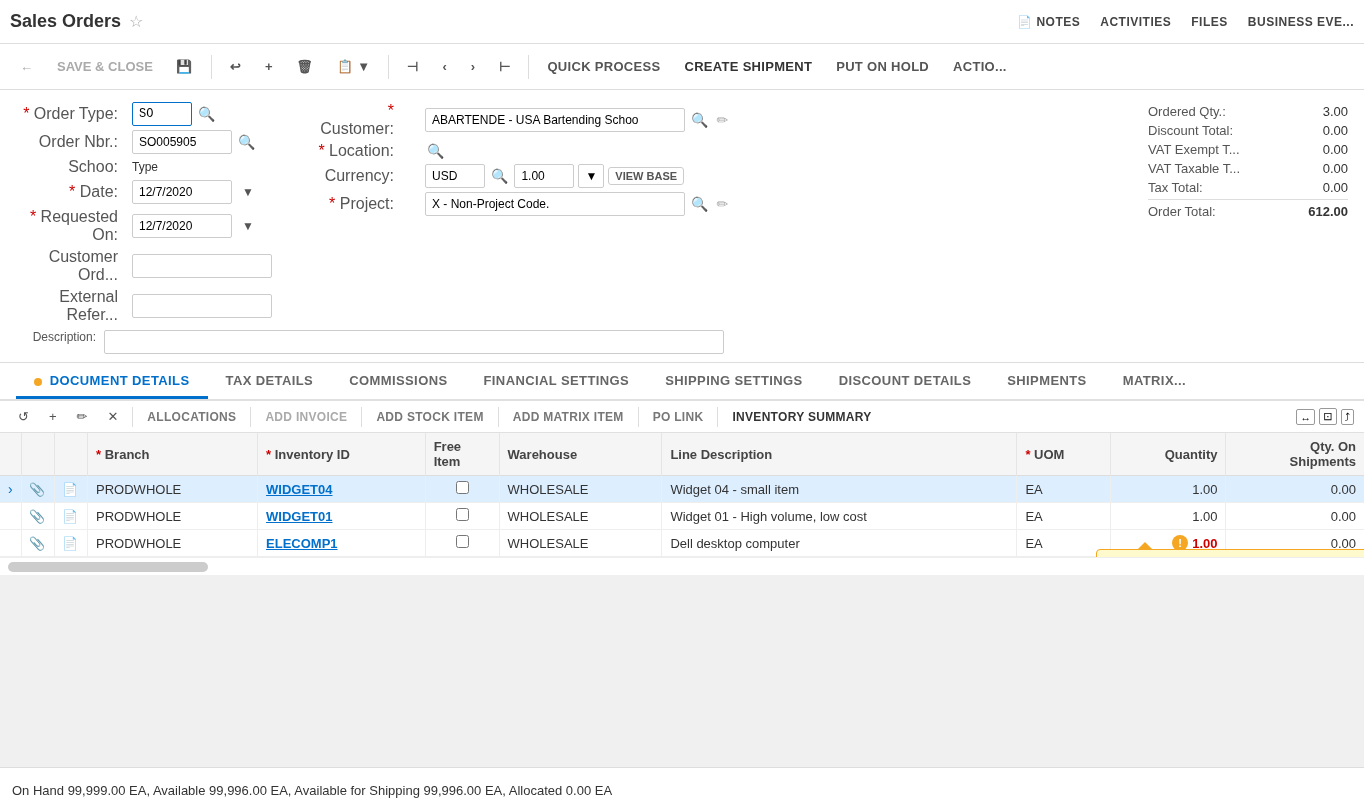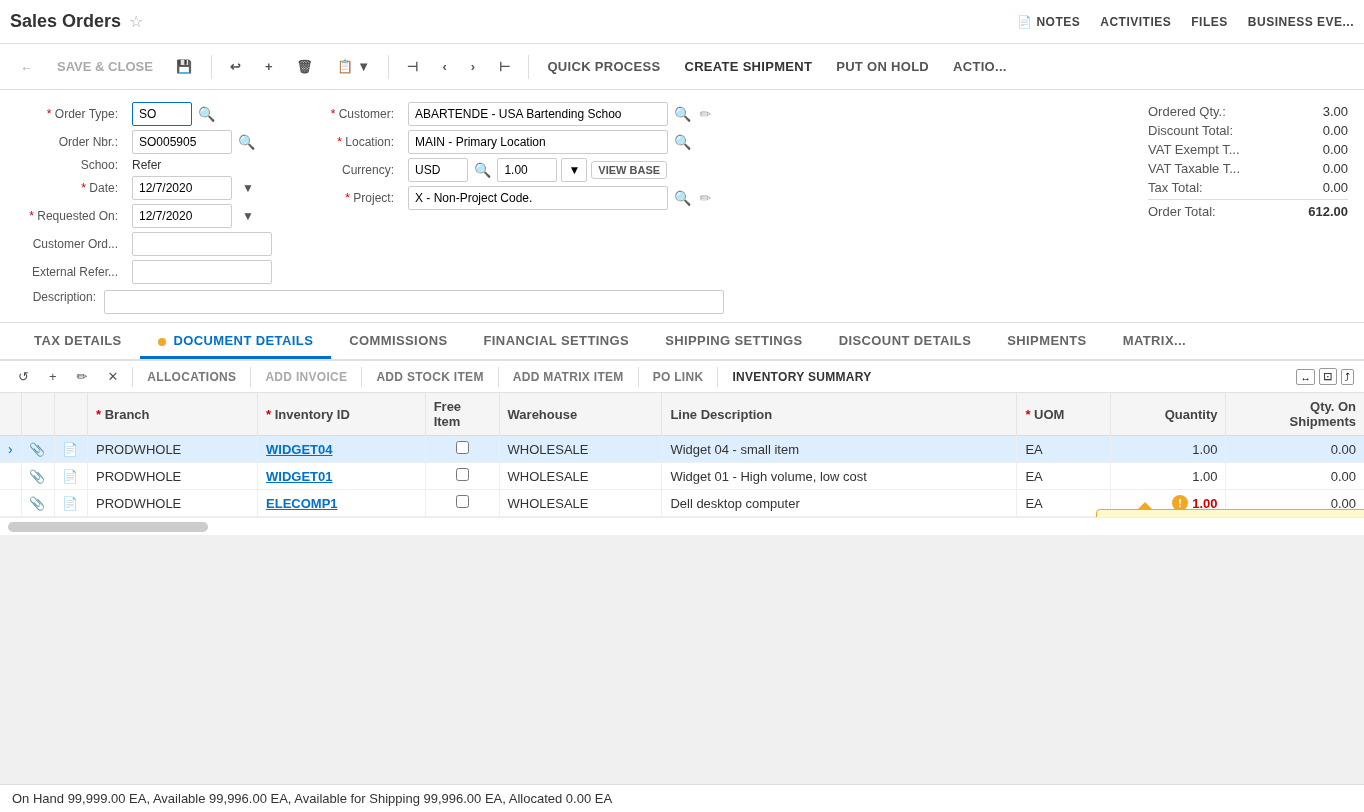--- a/index.html
+++ b/index.html
@@ -66,21 +66,21 @@
     .toolbar-btn.create-ship { color: #333; font-size: 13px; }
 
     
     .form-area {
       background: #fff;
       padding: 12px 16px 8px 16px;
       border-bottom: 1px solid #ddd;
     }
     .form-label {
       color: #555;
-      font-size: 12px;
+      font-size: 16px;
       padding-right: 8px;
       text-align: right;
     }
     .form-label.required::before { content: '* '; color: #c00; }
     .form-value {
       display: flex;
       align-items: center;
       gap: 4px;
     }
     .form-input {
@@ -255,21 +255,21 @@
     .status-bar {
       position: fixed;
       bottom: 0;
       left: 0;
       right: 0;
       background: #fff;
       border-top: 1px solid #ddd;
       padding: 4px 12px;
       font-size: 12px;
       color: #333;
-      height: 28px;
+      height: 45px;
       display: flex;
       align-items: center;
     }
 
     
     .scroll-row {
       background: #fff;
       height: 18px;
       border-top: 1px solid #eee;
       display: flex;
@@ -405,33 +405,33 @@
   </button>
 </div>
 
 <div class="form-area">
   <div style="display:flex; gap: 40px;">
 
     <div style="flex: 0 0 auto;">
       <div style="display:grid; grid-template-columns: 110px auto; gap: 4px 6px; align-items: center;">
         <label class="form-label required">Order Type:</label>
         <div class="form-value">
-          <input class="form-input narrow" value="SO" style="width: 50px; border-color: rgb(0, 112, 204);">
+          <input class="form-input narrow" value="SO" style="width: 50px; border-color: rgb(0, 112, 204); font-family: Liberation Mono, monospace;">
           <button class="search-icon-btn">🔍</button>
         </div>
 
         <label class="form-label">Order Nbr.:</label>
         <div class="form-value">
           <input class="form-input plain" value="SO005905" style="width: 100px;">
           <button class="search-icon-btn">🔍</button>
         </div>
 
         <label class="form-label">Schoo:</label>
         <div class="form-value">
-          <span class="status-text">Refer</span>
+          <span class="status-text">Type</span>
         </div>
 
         <label class="form-label required">Date:</label>
         <div class="form-value">
           <input class="form-input plain" value="12/7/2020" style="width: 100px;">
           <button class="dropdown-btn" style="border:none; background:transparent; color:#555; cursor:pointer;">▼</button>
         </div>
 
         <label class="form-label required">Requested On:</label>
         <div class="form-value">
@@ -445,31 +445,30 @@
         </div>
 
         <label class="form-label">External Refer...</label>
         <div class="form-value">
           <input class="form-input plain" value="" style="width: 140px;">
         </div>
       </div>
     </div>
 
     <div style="flex: 0 0 auto;">
-      <div style="display:grid; grid-template-columns: 90px auto; gap: 4px 6px; align-items: center;">
+      <div style="display:grid; grid-template-columns: 90px auto; gap: 4px 23px; align-items: center;">
         <label class="form-label required">Customer:</label>
         <div class="form-value">
           <input class="form-input wide" value="ABARTENDE - USA Bartending Schoo" style="width: 260px; border-color: rgb(204, 204, 204);">
           <button class="search-icon-btn">🔍</button>
           <button class="edit-icon-btn">✏</button>
         </div>
 
         <label class="form-label required">Location:</label>
         <div class="form-value">
-          <input class="form-input wide" value="MAIN - Primary Location" style="width: 260px; border-color: rgb(204, 204, 204);">
           <button class="search-icon-btn">🔍</button>
         </div>
 
         <label class="form-label">Currency:</label>
         <div class="form-value">
           <input class="form-input narrow" value="USD" style="width: 48px; border-color: rgb(204, 204, 204);">
           <button class="search-icon-btn">🔍</button>
           <input class="form-input narrow" value="1.00" style="width: 60px; border-color: rgb(204, 204, 204);">
           <button class="dropdown-btn">▼</button>
           <button class="toolbar-btn" style="border:1px solid #ccc; font-size:11px; padding: 2px 6px;">VIEW BASE</button>
@@ -512,26 +511,26 @@
     </div>
   </div>
 
   <div class="description-row">
     <span class="desc-label">Description:</span>
     <input class="desc-input" value="" style="max-width: 620px;">
   </div>
 </div>
 
 <div class="tabs-bar">
-  <div class="tab">
-    <span>TAX DETAILS</span>
-  </div>
   <div class="tab active">
     <span class="warning-dot"></span>
     <span>DOCUMENT DETAILS</span>
+  </div>
+  <div class="tab">
+    <span>TAX DETAILS</span>
   </div>
   <div class="tab">
     <span>COMMISSIONS</span>
   </div>
   <div class="tab">
     <span>FINANCIAL SETTINGS</span>
   </div>
   <div class="tab">
     <span>SHIPPING SETTINGS</span>
   </div>

